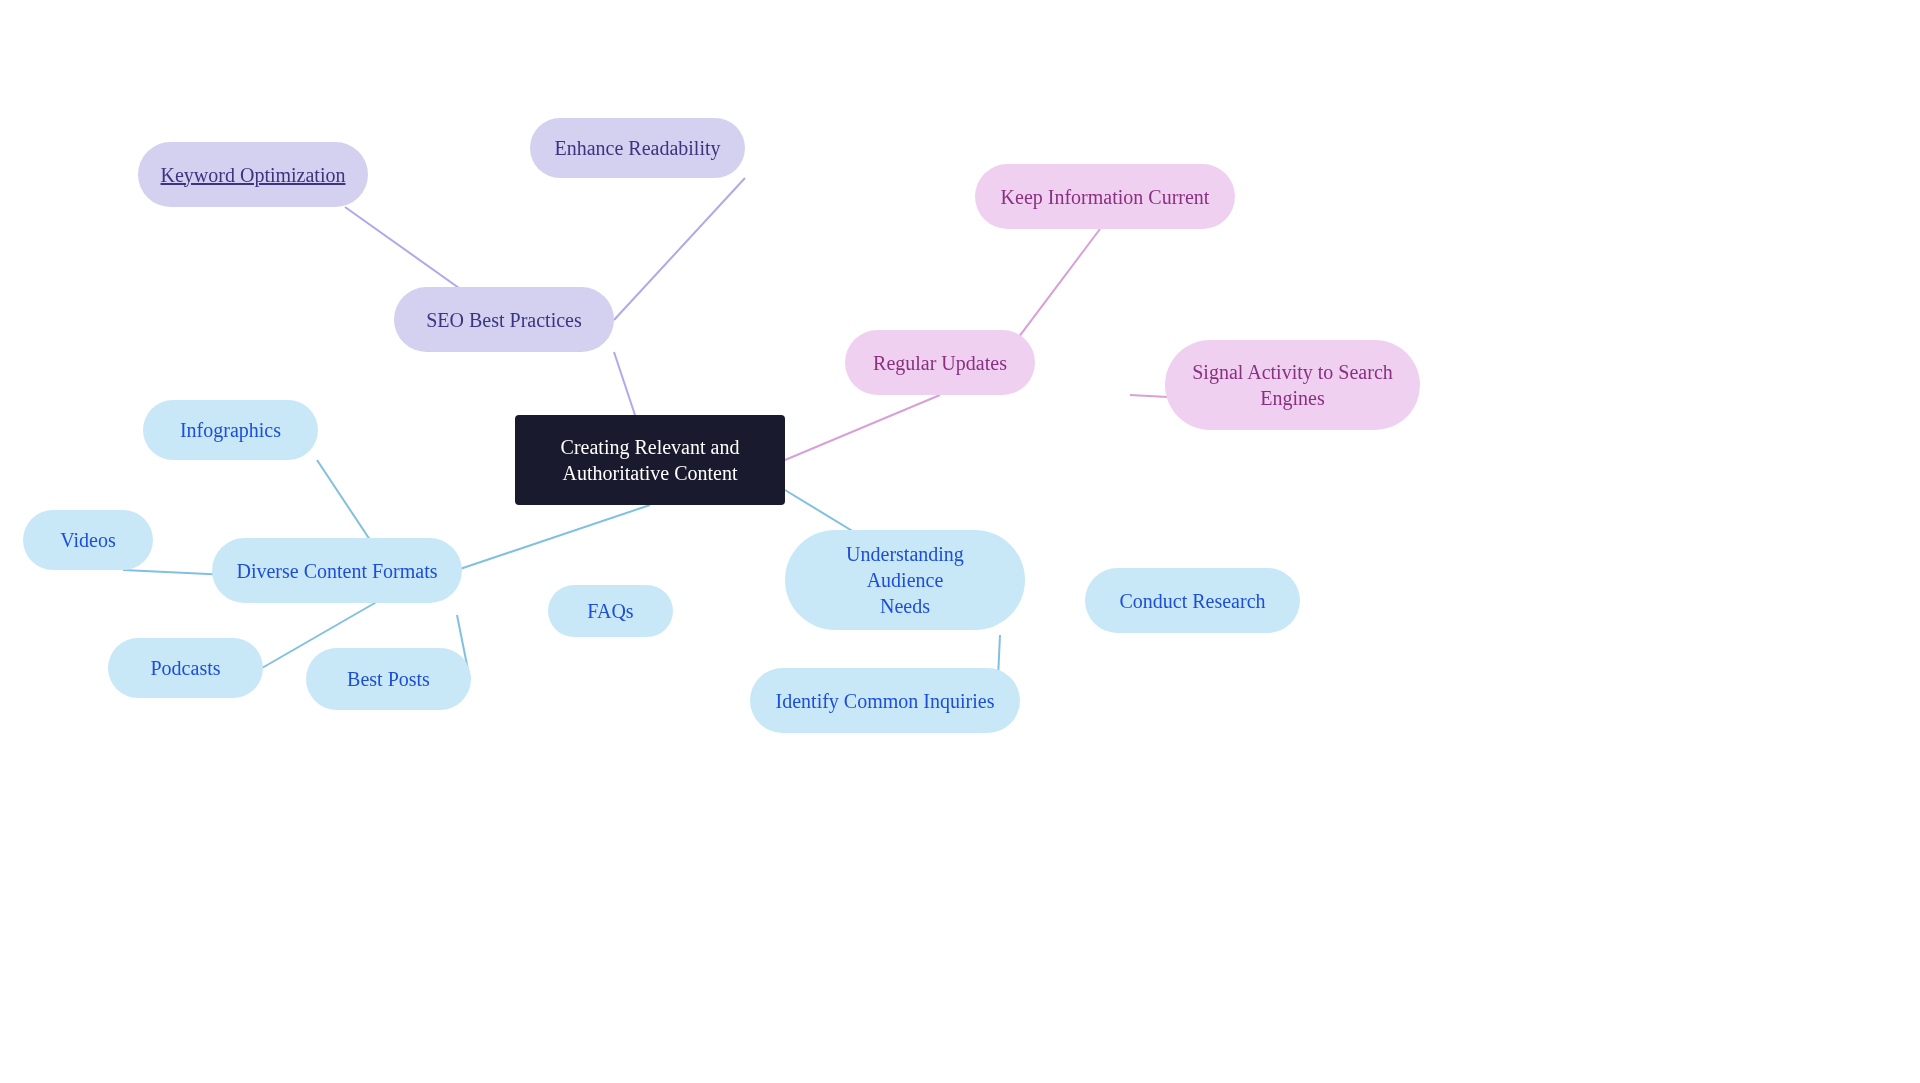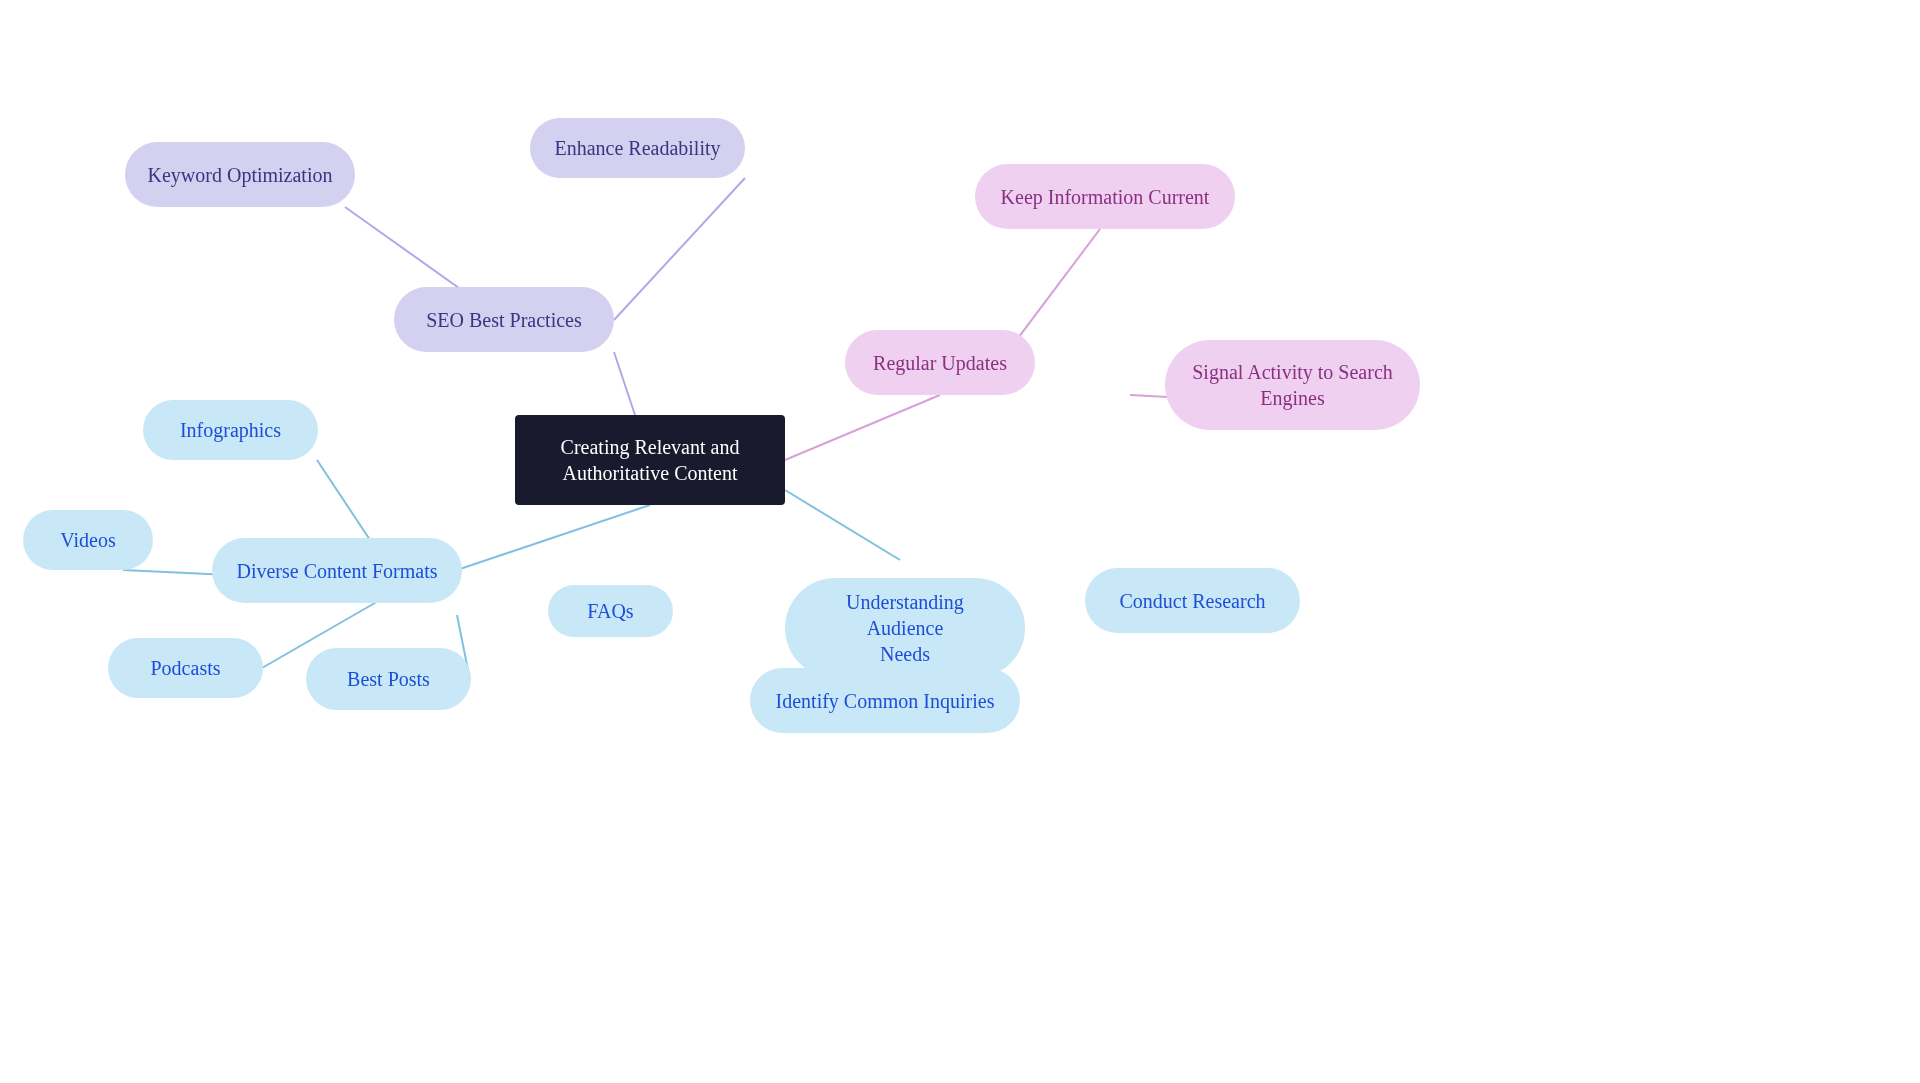--- a/index.html
+++ b/index.html
@@ -99,21 +99,21 @@
 
 <div class="node node-central" style="left:515px; top:415px; width:270px; height:90px;">
   <span class="node-label" style="white-space:pre-line;">Creating Relevant and
 Authoritative Content</span>
 </div>
 
 <div class="node node-purple" style="left:394px; top:287px; width:220px; height:65px;">
   <span class="node-label">SEO Best Practices</span>
 </div>
 
-<div class="node node-purple" style="left:125px; top:142px; width:230px; height:65px;">
+<div class="node node-purple" style="left:138px; top:142px; width:230px; height:65px;text-decoration:underline;">
   <span class="node-label">Keyword Optimization</span>
 </div>
 
 <div class="node node-purple" style="left:530px; top:118px; width:215px; height:60px;">
   <span class="node-label">Enhance Readability</span>
 </div>
 
 <div class="node node-pink" style="left:845px; top:330px; width:190px; height:65px;">
   <span class="node-label">Regular Updates</span>
 </div>
@@ -144,21 +144,21 @@
 </div>
 
 <div class="node node-blue" style="left:306px; top:648px; width:165px; height:62px;">
   <span class="node-label">Best Posts</span>
 </div>
 
 <div class="node node-blue" style="left:548px; top:585px; width:125px; height:52px;">
   <span class="node-label">FAQs</span>
 </div>
 
-<div class="node node-blue" style="left:785px; top:530px; width:240px; height:100px;margin-top:48px;">
+<div class="node node-blue" style="left:785px; top:530px; width:240px; height:100px;">
   <span class="node-label" style="white-space:pre-line;">Understanding Audience
 Needs</span>
 </div>
 
 <div class="node node-blue" style="left:1085px; top:568px; width:215px; height:65px;">
   <span class="node-label">Conduct Research</span>
 </div>
 
 <div class="node node-blue" style="left:750px; top:668px; width:270px; height:65px;">
   <span class="node-label">Identify Common Inquiries</span>

